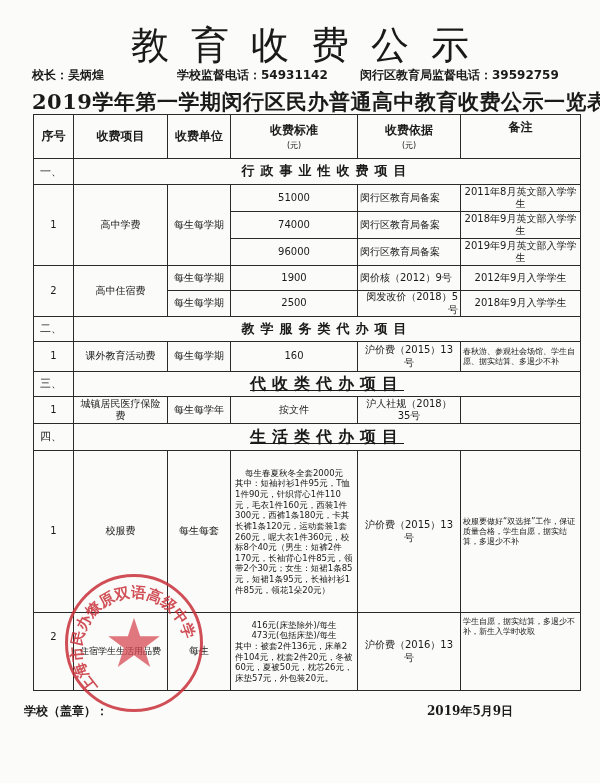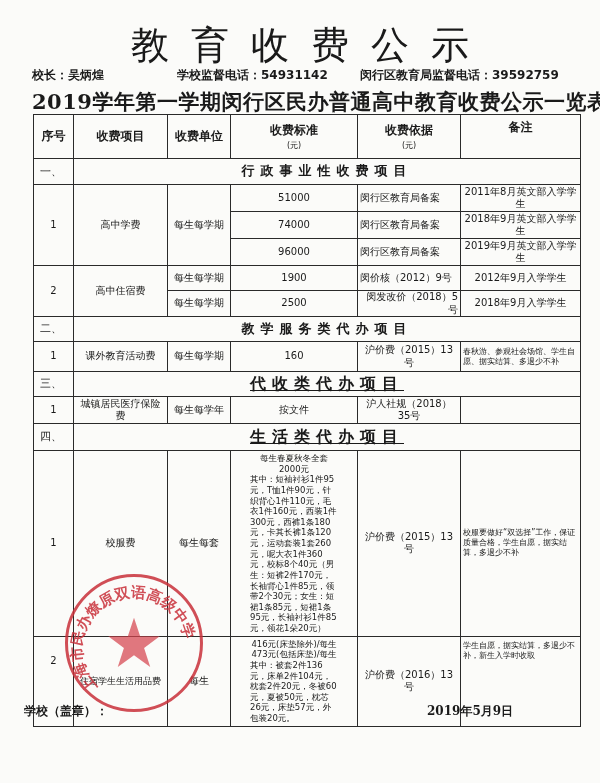--- a/index.html
+++ b/index.html
@@ -32,21 +32,21 @@
   table.fees td, table.fees th {
     border: 1px solid #2a2a2a; text-align: center; vertical-align: middle;
     padding: 0 2px; line-height: 1.25;
   }
   th { font-weight: bold; font-size: 12px; }
   th .unit { display: block; font-size: 8px; font-weight: normal; margin-top: 3px; }
   .sec-label { text-align: left !important; padding-left: 6px !important; font-size: 11px; }
   .sec-title { font-size: 13px; font-weight: bold; letter-spacing: 6px; }
   .sec-title.big { font-size: 16px; text-decoration: underline; }
   .small { font-size: 8px; text-align: left !important; line-height: 1.45; }
-  .detail { font-size: 8.5px; text-align: left !important; line-height: 1.6; padding: 2px 19px !important; }
+  .detail { font-size: 8.5px; text-align: left !important; line-height: 1.6; padding: 2px 4px !important; }
   .detail .c { display: block; text-align: center; }
   .footer-left { position: absolute; left: 24px; top: 703px; font-size: 12px; font-weight: bold; font-family: "DejaVu Sans", sans-serif; }
   .footer-date { position: absolute; left: 427px; top: 703px; font-size: 12px; font-weight: bold; font-family: "DejaVu Serif", serif; }
   .seal {
     position: absolute; left: 65px; top: 574px; width: 138px; height: 138px;
     border: 3px solid #c9303a; border-radius: 50%; box-sizing: border-box;
     opacity: 0.85;
   }
   .seal .star { position: absolute; left: 38px; top: 38px; width: 56px; height: 56px; }
   .seal .ring-text {

